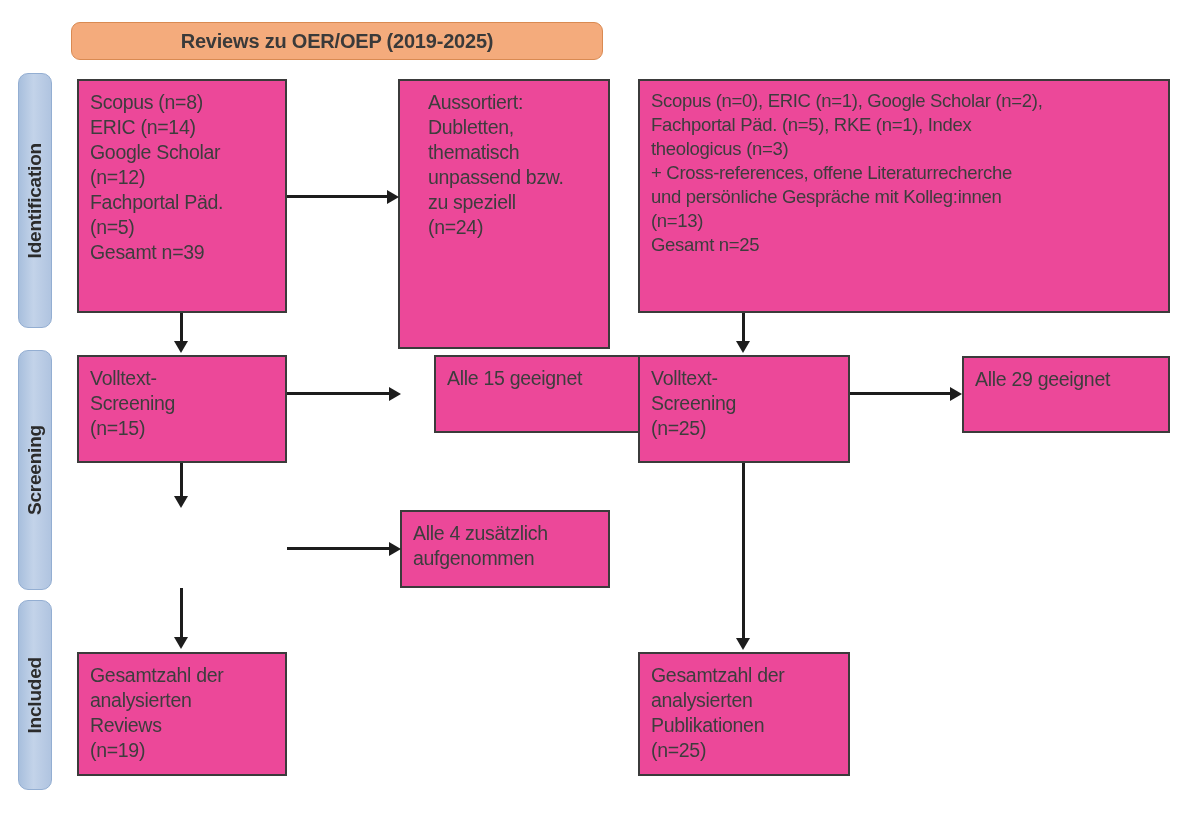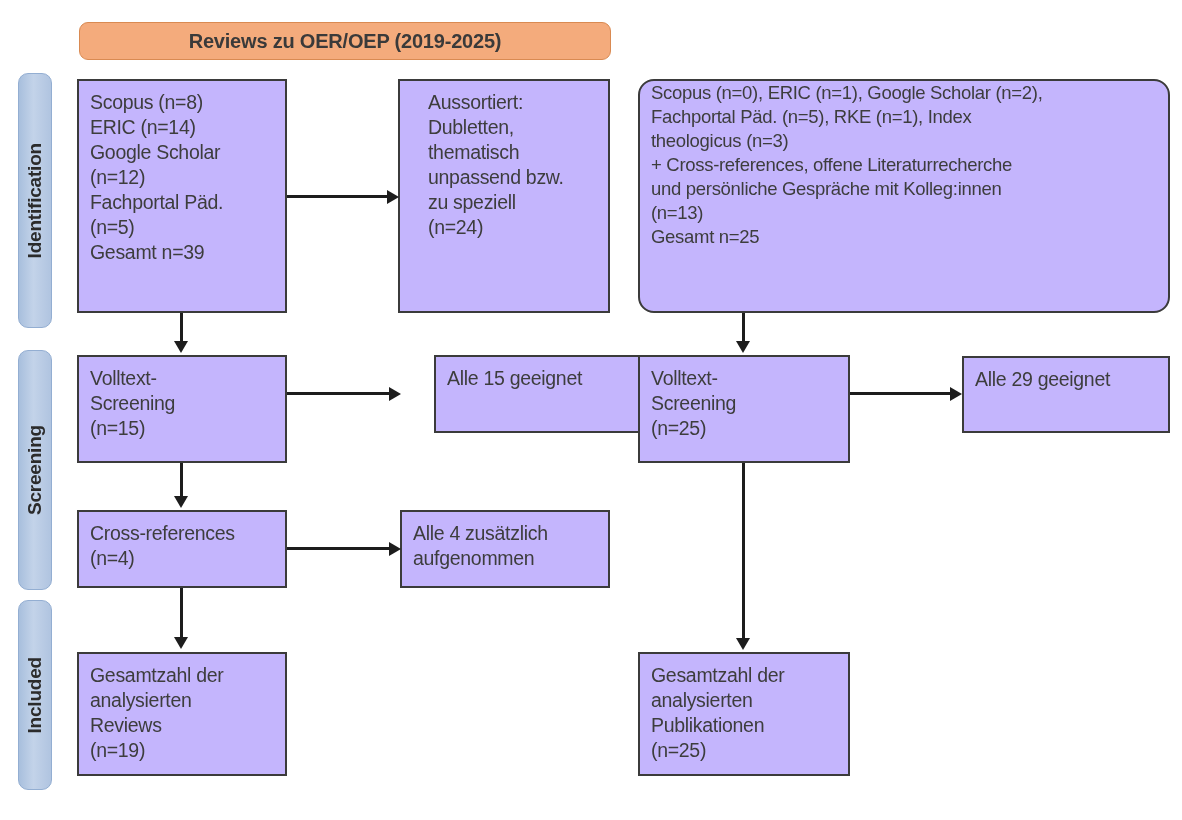--- a/index.html
+++ b/index.html
@@ -55,32 +55,32 @@
     font-size: 19px;
     color: #2b2b2b;
     letter-spacing: -0.2px;
     white-space: nowrap;
   }
 
   
   .box {
     position: absolute;
     box-sizing: border-box;
-    background: #c4b5fd;
+    background: #ec4899;
     border: 2.5px solid #3b3b3b;
     padding: 9px 10px 6px 11px;
     color: #3d3d3d;
     font-size: 19.5px;
     line-height: 1.30;
     letter-spacing: -0.3px;
     white-space: pre-line;
     overflow: hidden;
   }
   .box.compact { font-size: 19.5px; line-height: 1.28; }
-  .box.dense   { font-size: 18.5px; line-height: 1.30; padding-top: 0; border-radius: 16px; }
+  .box.dense   { font-size: 18.5px; line-height: 1.30; padding-top: 8px; }
 
   
   .conn {
     position: absolute;
     background: #1d1d1d;
   }
   .conn.v { width: 3px; }
   .conn.h { height: 3px; }
 
   .arrowhead {
@@ -97,21 +97,21 @@
     border-top: 7px solid transparent;
     border-bottom: 7px solid transparent;
     border-left: 12px solid #1d1d1d;
   }
 </style>
 </head>
 <body>
 
 <div id="canvas">
 
-  <div class="col-header" style="left:71px; top:22px; width:532px; height:38px;margin-left:8px;">Reviews zu OER/OEP (2019-2025)</div>
+  <div class="col-header" style="left:71px; top:22px; width:532px; height:38px;">Reviews zu OER/OEP (2019-2025)</div>
 
 
   <div class="stage-label" style="left:18px; top:73px; width:34px; height:255px;">
     <span>Identification</span>
   </div>
 
   <div class="stage-label" style="left:18px; top:350px; width:34px; height:240px;">
     <span>Screening</span>
   </div>
 
@@ -120,35 +120,33 @@
   </div>
 
   <div class="box compact" style="left:77px; top:79px; width:210px; height:234px;">Scopus (n=8)
 ERIC (n=14)
 Google Scholar
 (n=12)
 Fachportal Päd.
 (n=5)
 Gesamt n=39</div>
 
-  <div class="box compact" style="left:398px; top:79px; width:212px; height:234px;padding-left:28px;">Aussortiert:
+  <div class="box compact" style="left:398px; top:79px; width:212px; height:270px;padding-left:28px;">Aussortiert:
 Dubletten,
 thematisch
 unpassend bzw.
 zu speziell
 (n=24)</div>
 
   <div class="box compact" style="left:77px; top:355px; width:210px; height:108px;">Volltext-
 Screening
 (n=15)</div>
 
   <div class="box compact" style="left:400px; top:355px; width:210px; height:78px;margin-left:34px;">Alle 15 geeignet</div>
 
-  <div class="box compact" style="left:77px; top:510px; width:210px; height:78px;">Cross-references
-(n=4)</div>
 
   <div class="box compact" style="left:400px; top:510px; width:210px; height:78px;">Alle 4 zusätzlich
 aufgenommen</div>
 
   <div class="box compact" style="left:77px; top:652px; width:210px; height:124px;">Gesamtzahl der
 analysierten
 Reviews
 (n=19)</div>
 
   <div class="box dense" style="left:638px; top:79px; width:532px; height:234px;">Scopus (n=0), ERIC (n=1), Google Scholar (n=2),

